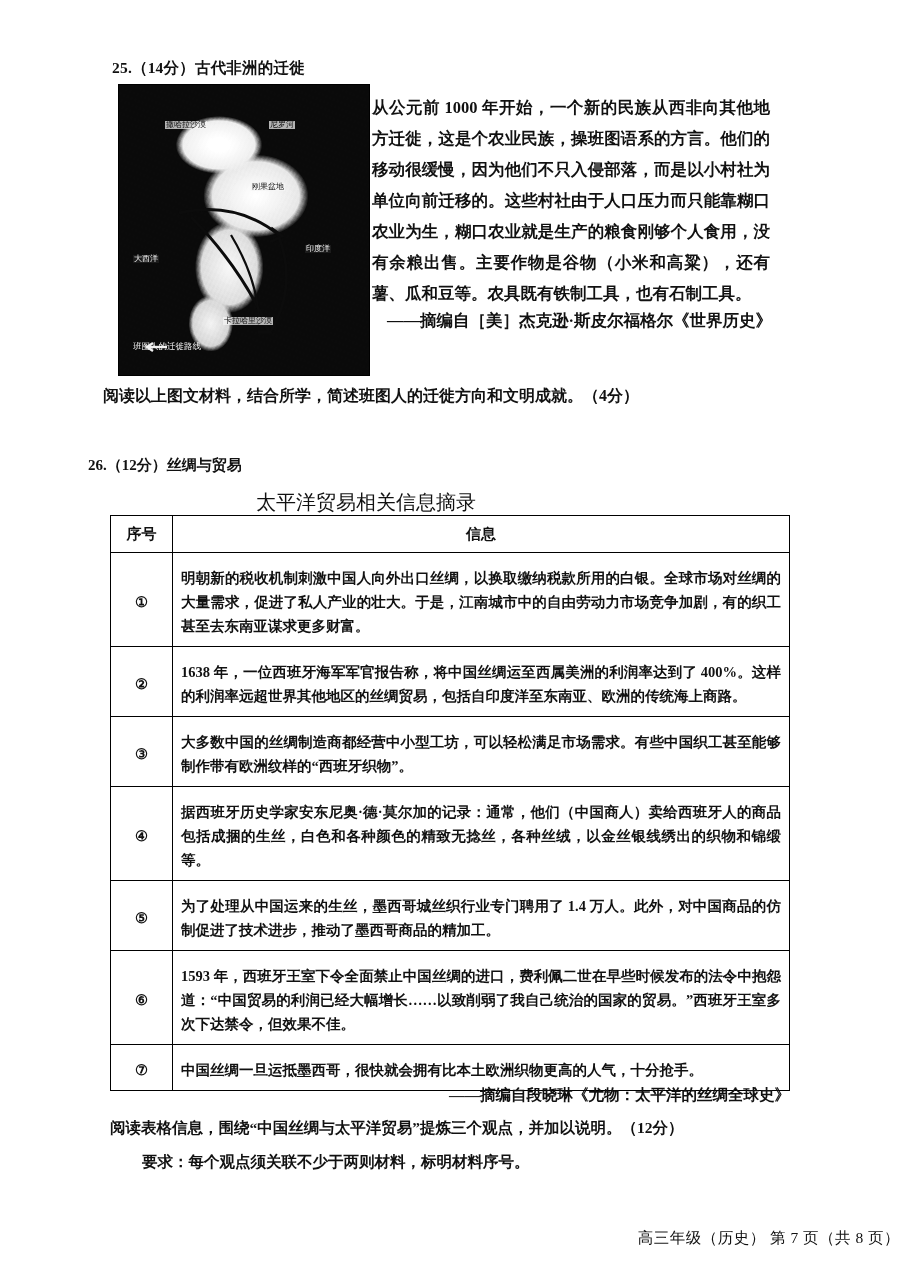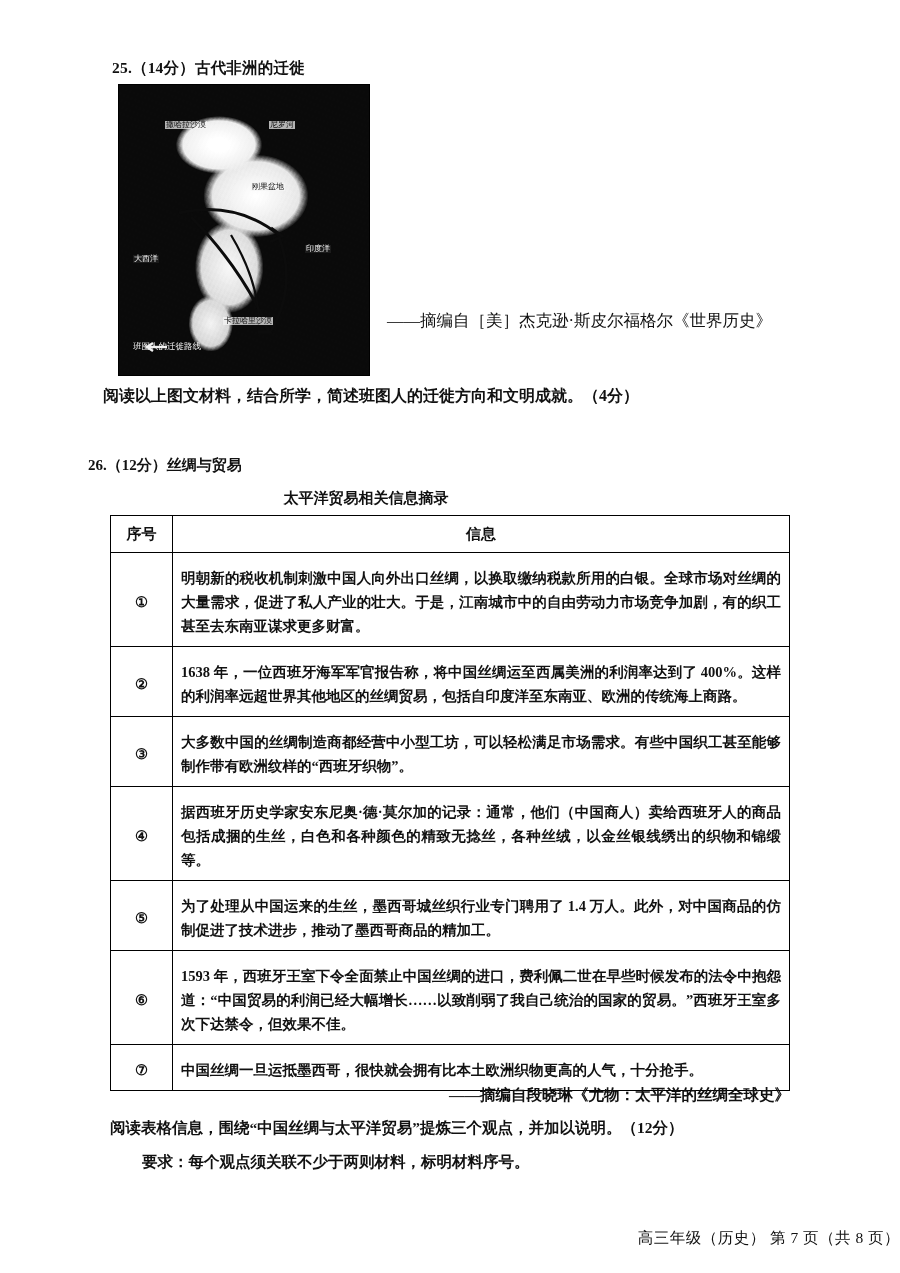--- a/index.html
+++ b/index.html
@@ -94,21 +94,21 @@
     text-align: justify;
     text-justify: inter-ideograph;
     font-weight: 600;
   }
   .q25-source {
     position: absolute;
     left: 372px;
     top: 310px;
     width: 400px;
     font-size: 16.5px;
-    font-weight: 400;
+    font-weight: 700;
     text-align: right;
     white-space: nowrap;
   }
   .q25-prompt {
     position: absolute;
     left: 103px;
     top: 386px;
     font-size: 16px;
     font-weight: 700;
     white-space: nowrap;
@@ -122,22 +122,22 @@
     font-size: 15px;
     font-weight: 700;
     white-space: nowrap;
   }
   .table-caption {
     position: absolute;
     left: 0;
     top: 489px;
     width: 732px;
     text-align: center;
-    font-size: 15px;
-    font-weight: 700;
+    font-size: 20px;
+    font-weight: 400;
   }
 
   table.info-table {
     position: absolute;
     left: 110px;
     top: 515px;
     width: 680px;
     border-collapse: collapse;
     table-layout: fixed;
   }
@@ -230,20 +230,21 @@
     <div class="map-label" style="left:46px; top:36px;">撒哈拉沙漠</div>
     <div class="map-label" style="left:150px; top:36px;">尼罗河</div>
     <div class="map-label" style="left:132px; top:98px;">刚果盆地</div>
     <div class="map-label" style="left:186px; top:160px; background:rgba(60,60,60,0.35); color:#f0f0f0;">印度洋</div>
     <div class="map-label" style="left:14px; top:170px; background:rgba(60,60,60,0.35); color:#f0f0f0;">大西洋</div>
     <div class="map-label" style="left:104px; top:232px;">卡拉哈里沙漠</div>
 
     <div class="map-legend">班图人的迁徙路线</div>
   </div>
 
+  <div class="q25-text">从公元前 1000 年开始，一个新的民族从西非向其他地方迁徙，这是个农业民族，操班图语系的方言。他们的移动很缓慢，因为他们不只入侵部落，而是以小村社为单位向前迁移的。这些村社由于人口压力而只能靠糊口农业为生，糊口农业就是生产的粮食刚够个人食用，没有余粮出售。主要作物是谷物（小米和高粱），还有薯、瓜和豆等。农具既有铁制工具，也有石制工具。</div>
   <div class="q25-source">——摘编自［美］杰克逊·斯皮尔福格尔《世界历史》</div>
   <div class="q25-prompt">阅读以上图文材料，结合所学，简述班图人的迁徙方向和文明成就。（4分）</div>
 
   <div class="q26-title">26.（12分）丝绸与贸易</div>
   <div class="table-caption">太平洋贸易相关信息摘录</div>
 
   <table class="info-table">
     <colgroup>
         <col class="col-no">
         <col>

